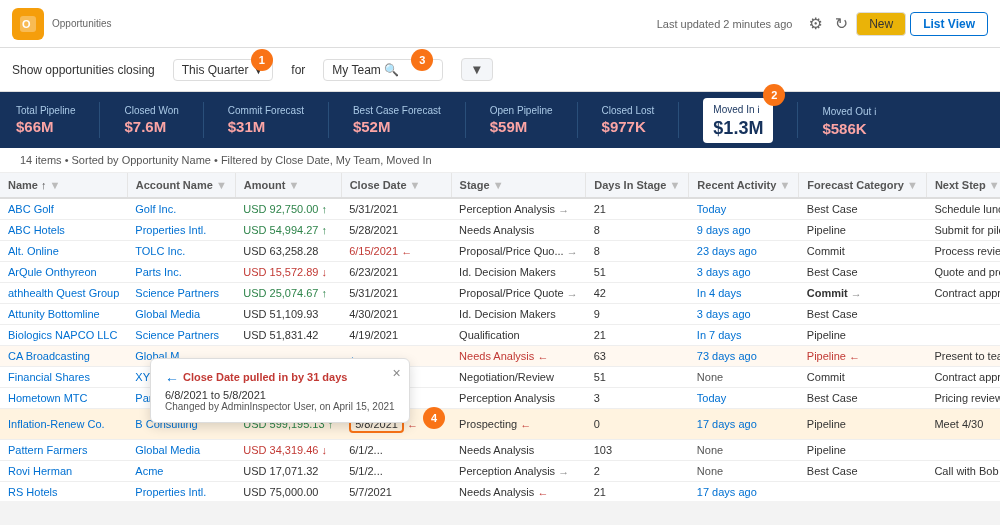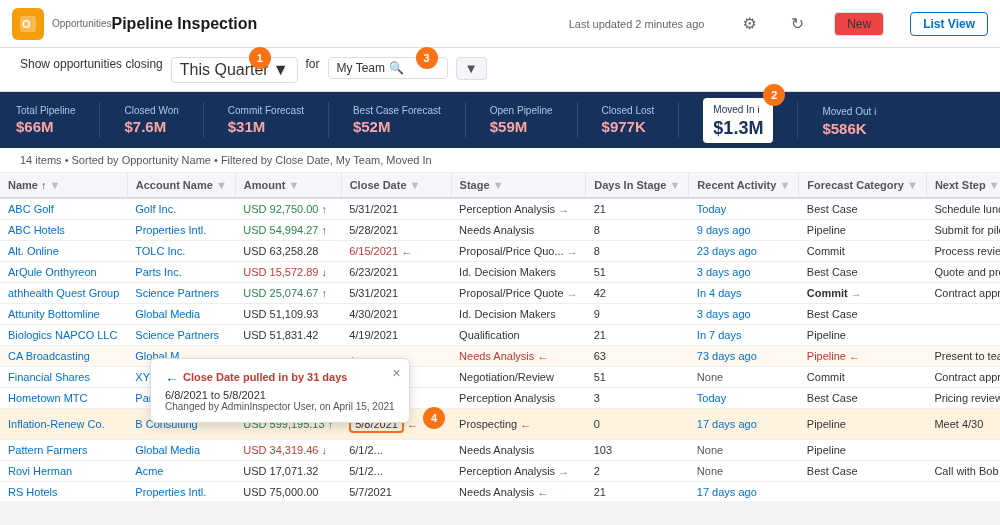--- a/index.html
+++ b/index.html
@@ -8,32 +8,32 @@
     
     .app-header {
       display: flex; align-items: center; justify-content: space-between;
       background: #fff; border-bottom: 1px solid #ddd; padding: 4px 12px; height: 48px;
     }
     .app-header-left { display: flex; align-items: center; gap: 8px; }
     .app-logo { width: 32px; height: 32px; background: #f59e0b; border-radius: 6px; display: flex; align-items: center; justify-content: center; color: #fff; font-weight: bold; font-size: 14px; }
     .app-title-block { display: flex; flex-direction: row; align-items: center; }
     .app-subtitle { font-size: 10px; color: #666; }
     .app-title { font-size: 16px; font-weight: 700; color: #1a1a1a; }
-    .app-header-right { display: flex; align-items: center; gap: 26px; }
-    .header-btn { border: 1px solid #ddd; background: #ef4444; border-radius: 4px; padding: 4px 12px; cursor: pointer; font-size: 12px; color: #333; }
+    .app-header-right { display: flex; align-items: center; gap: 4px; }
+    .header-btn { border: 1px solid #ddd; background: #eab308; border-radius: 4px; padding: 4px 12px; cursor: pointer; font-size: 12px; color: #333; }
     .header-btn-primary { background: #fff; color: #0070d2; border: 1px solid #0070d2; font-weight: 600; }
     .header-icon-btn { background: none; border: none; cursor: pointer; color: #666; font-size: 16px; padding: 4px; }
 
     
     .filter-bar {
       background: #fff; border-bottom: 1px solid #ddd; padding: 8px 12px;
       display: flex; align-items: center; justify-content: space-between; height: 44px;
     }
-    .filter-left { display: flex; align-items: flex-start; gap: 8px; font-size: 12px; margin-left: 8px; }
-    .filter-select { border: 1px solid #ddd; border-radius: 4px; padding: 3px 8px; font-size: 16px; background: #fff; cursor: pointer; display: flex; align-items: center; gap: 4px; }
+    .filter-left { display: flex; align-items: center; gap: 18px; font-size: 12px; }
+    .filter-select { border: 1px solid #ddd; border-radius: 4px; padding: 3px 8px; font-size: 12px; background: #fff; cursor: pointer; display: flex; align-items: center; gap: 4px; }
     .filter-search { border: 1px solid #ddd; border-radius: 4px; padding: 3px 8px; font-size: 12px; display: flex; align-items: center; gap: 4px; min-width: 120px; }
     .filter-icon-btn { background: #f4f6f9; border: 1px solid #ddd; border-radius: 4px; padding: 3px 8px; cursor: pointer; color: #555; }
 
     
     .stats-bar {
       background: #16325c; color: #fff; padding: 10px 16px;
       display: flex; gap: 24px; align-items: center; height: 56px;
     }
     .stat-item { display: flex; flex-direction: column; gap: 2px; cursor: pointer; }
     .stat-label { font-size: 10px; color: #aac9e6; white-space: nowrap; display: flex; align-items: center; gap: 3px; }
@@ -90,21 +90,20 @@
   <div class="app-header">
     <div class="app-header-left">
       <div class="app-logo">
         <svg width="20" height="20" viewBox="0 0 20 20">
             <rect x="2" y="2" width="16" height="16" rx="3" fill="#fff" opacity="0.3"></rect>
             <text x="4" y="14" font-size="11" fill="#fff" font-weight="bold">O</text>
           </svg>
       </div>
       <div class="app-title-block">
         <span class="app-subtitle">Opportunities</span>
-        <span class="app-title">Pipeline Inspection</span>
       </div>
     </div>
     <div class="app-header-right">
       <span style="font-size:11px;color:#666;margin-right:8px;">Last updated 2 minutes ago</span>
       <button class="header-icon-btn">⚙</button>
       <button class="header-icon-btn">↻</button>
       <button class="header-btn">New</button>
       <button class="header-btn header-btn-primary">List View</button>
     </div>
   </div>

